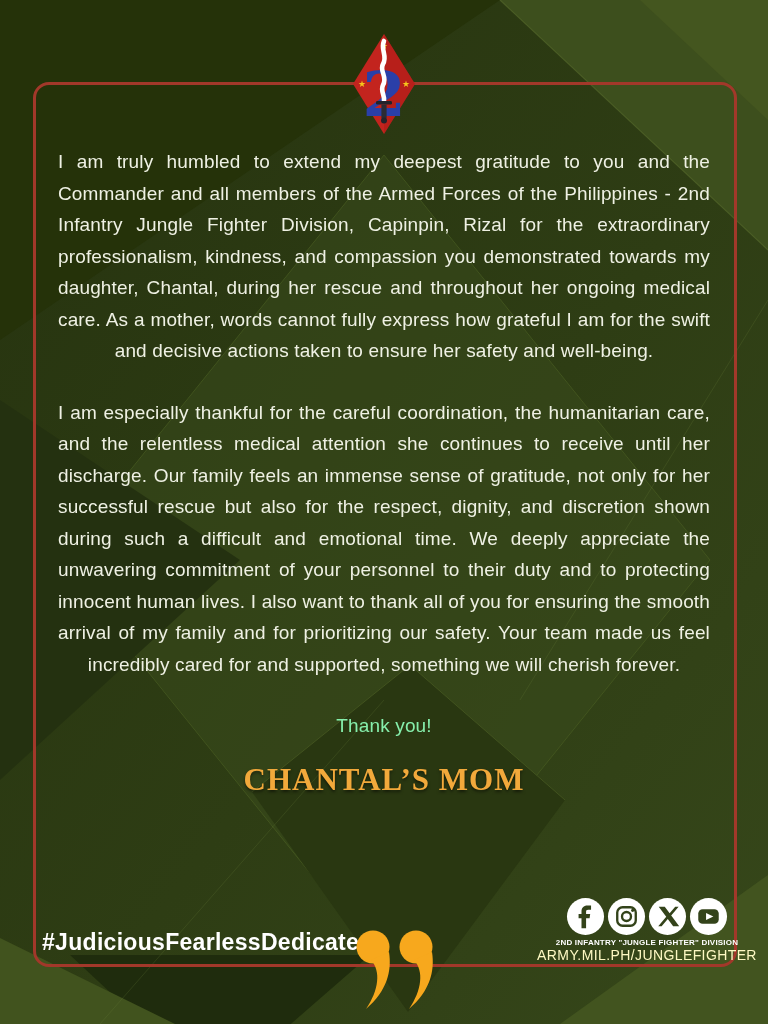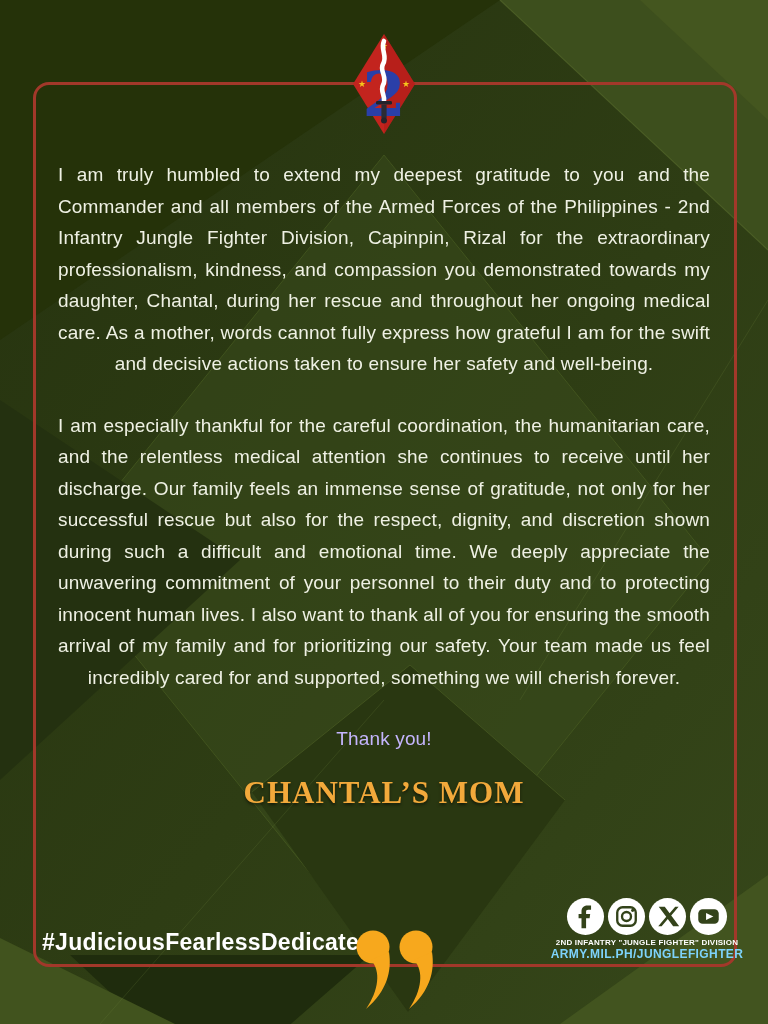--- a/index.html
+++ b/index.html
@@ -13,24 +13,24 @@
     position:absolute;left:33px;top:82px;width:704px;height:885px;
     border:3px solid #A2382A;border-radius:16px;box-sizing:border-box;
     z-index:2;
   }
   .insignia{position:absolute;left:350px;top:32px;width:68px;height:104px;z-index:5;}
   .content{
     position:absolute;left:58px;top:142px;width:652px;z-index:3;
     color:#EFF1E4;font-size:19px;line-height:31.5px;letter-spacing:.15px;
   }
   .content p{
-    margin:17px 0 30px 0;
+    margin:4px 0 30px 0;
     text-align:justify;text-align-last:center;
   }
-  .closing{margin-top:24px;text-align:center;color:#c4b5fd;font-size:19px;}
+  .closing{margin-top:24px;text-align:center;color:#86efac;font-size:19px;}
   .signature{
     margin-top:22px;text-align:center;
     font-family:"Liberation Serif", serif;font-weight:700;
     font-size:31px;letter-spacing:1px;color:#F2A93B;
     text-shadow:0 2px 3px rgba(0,0,0,.5);
   }
   .hashtag{
     position:absolute;left:42px;top:929px;z-index:4;
     color:#ffffff;font-weight:700;font-size:23px;letter-spacing:.3px;
   }
@@ -39,21 +39,21 @@
     position:absolute;right:31px;top:897px;width:180px;z-index:4;
     display:flex;flex-direction:column;align-items:center;
   }
   .icons-row{display:flex;gap:2px;}
   .icon-circle{width:39px;height:39px;}
   .division-line1{
     margin-top:2px;color:#fff;font-weight:700;font-size:8px;
     letter-spacing:.2px;white-space:nowrap;
   }
   .division-line2{
-    color:#7dd3fc;font-weight:700;font-size:12px;
+    color:#fef9c3;font-weight:400;font-size:14px;
     letter-spacing:.4px;white-space:nowrap;
   }
 </style>
 </head>
 <body>
 
 <svg class="bg-art" viewBox="0 0 768 1024" preserveAspectRatio="none" aria-hidden="true">
   <defs>
     <linearGradient id="bgGrad" x1="0" y1="0" x2="1" y2="1">
       <stop offset="0" stop-color="#26330f"></stop>

